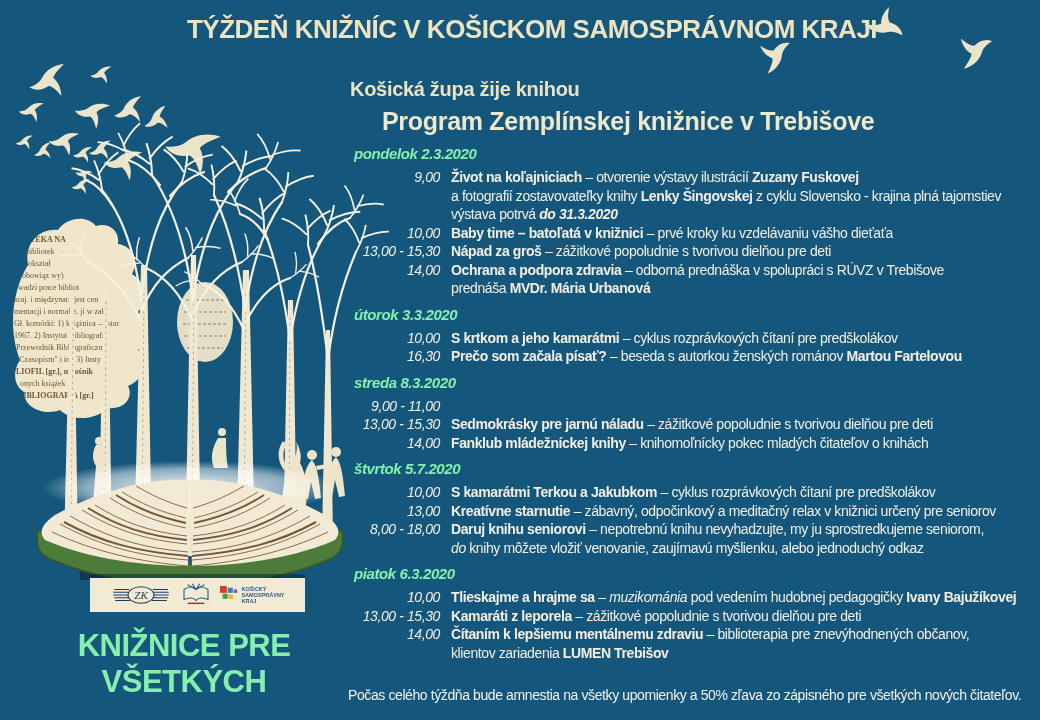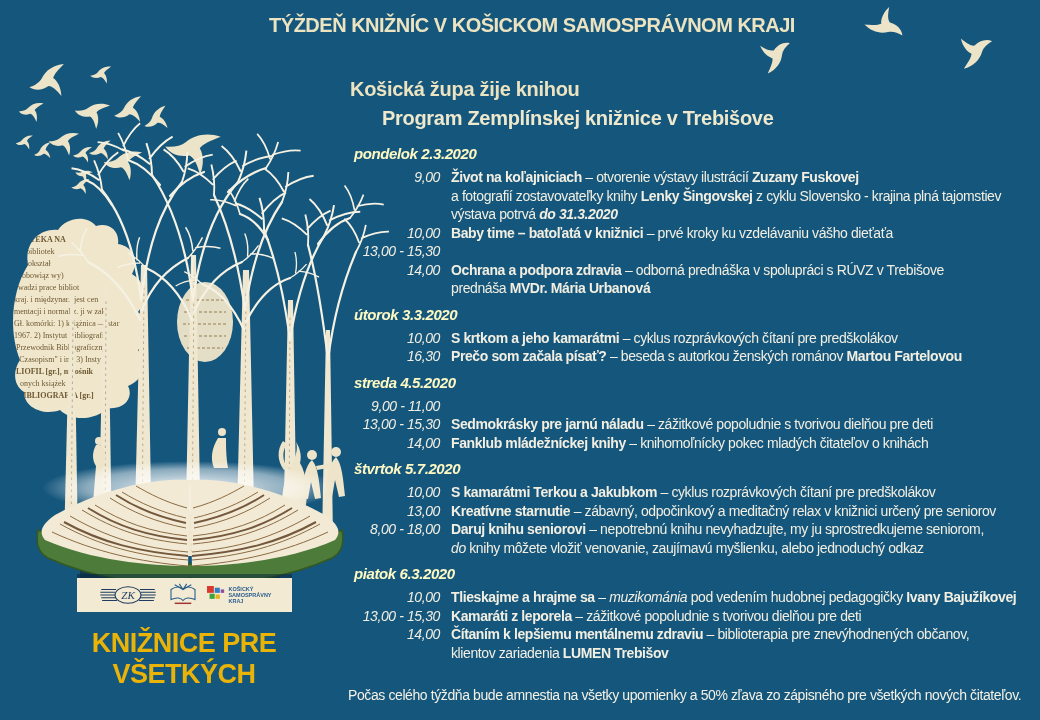--- a/index.html
+++ b/index.html
@@ -5,64 +5,64 @@
   html,body{margin:0;padding:0;background:#0c3550;}
   .poster{
     position:relative;width:1040px;height:720px;overflow:hidden;
     background:#15567c;
     font-family:"Liberation Sans",sans-serif;
     color:#f2eee0;
   }
   .artwork{position:absolute;left:0;top:0;width:1040px;height:720px;}
   .title{
     position:absolute;left:0;right:0;top:14px;margin:0;padding-left:24px;
-    text-align:center;font-size:20px;font-weight:bold;letter-spacing:-0.5px;
+    text-align:center;font-size:26px;font-weight:bold;letter-spacing:-0.5px;
     color:#ece3c1;
   }
   .subtitle{
     position:absolute;left:334px;top:62px;margin:16px;
     font-size:20px;font-weight:bold;color:#ece3c1;letter-spacing:-0.3px;
   }
   .program-title{
     position:absolute;left:382px;top:107px;margin:0;
-    font-size:20px;font-weight:bold;color:#eee8cd;letter-spacing:-0.3px;
+    font-size:25px;font-weight:bold;color:#eee8cd;letter-spacing:-0.3px;
   }
   .schedule{
     position:absolute;left:352px;top:142px;width:688px;
     font-size:14px;line-height:18.5px;letter-spacing:-0.4px;color:#f2efe2;
   }
   .day{margin:0;}
   .day-h{
     font-size:15px;font-weight:bold;font-style:italic;line-height:19px;
-    margin:7px 0 5px 2px;color:#fef9c3;
+    margin:7px 0 5px 2px;color:#86efac;
   }
   .day:first-child .day-h{margin-top:2px;}
   .ev{display:flex;}
   .time{
     width:88px;flex:0 0 88px;text-align:right;padding-right:11px;
     font-style:italic;white-space:nowrap;
   }
   .ev-body{flex:1;}
   .ln{white-space:nowrap;}
   .b{font-weight:bold;}
   .i{font-style:italic;text-align:center;}
   .footer-note{
     position:absolute;left:348px;top:687px;width:692px;text-align:left;
     font-size:14px;letter-spacing:-0.4px;color:#f4f1e5;
   }
   .logo-strip{
-    position:absolute;left:77px;top:578px;width:215px;height:34px;
+    position:absolute;left:90px;top:578px;width:215px;height:34px;
     background:#f2ead2;display:flex;align-items:center;justify-content:center;
     gap:10px;padding:0 2px;box-sizing:border-box;box-shadow:0 -4px 0 rgba(10,40,60,.55);
   }
   .ksk{display:flex;align-items:center;gap:3px;}
   .ksk-text{font-size:5.5px;line-height:6px;font-weight:bold;color:#2b5d8f;letter-spacing:0;}
   .slogan-wrap{position:absolute;left:28px;top:628px;width:312px;text-align:center;}
   .slogan{
-    font-size:27px;font-weight:bold;color:#eab308;letter-spacing:-0.5px;margin:0;
+    font-size:31px;font-weight:bold;color:#86efac;letter-spacing:-0.5px;margin:0;
   }
   .date-range{
     font-size:33px;color:#e9e4cd;letter-spacing:0.5px;margin-top:1px;
   }
   .fragment-text{font-family:"Liberation Serif",serif;}
 </style>
 </head>
 <body>
 
 <div class="poster">
@@ -275,20 +275,23 @@
           </div>
         </div>
         <div class="ev">
           <div class="time">10,00</div>
           <div class="ev-body">
             <div class="ln"><span class="b">Baby time – batoľatá v knižnici</span><span> – prvé kroky ku vzdelávaniu vášho dieťaťa</span></div>
           </div>
         </div>
         <div class="ev">
           <div class="time">13,00 - 15,30</div>
+          <div class="ev-body">
+            <div class="ln"><span class="b">Nápad za groš</span><span> – zážitkové popoludnie s tvorivou dielňou pre deti</span></div>
+          </div>
         </div>
         <div class="ev">
           <div class="time">14,00</div>
           <div class="ev-body">
             <div class="ln"><span class="b">Ochrana a podpora zdravia</span><span> – odborná prednáška v spolupráci s RÚVZ v Trebišove</span></div>
             <div class="ln"><span>prednáša </span><span class="b">MVDr. Mária Urbanová</span></div>
           </div>
         </div>
       </div>
       <div class="day">
@@ -300,21 +303,21 @@
           </div>
         </div>
         <div class="ev">
           <div class="time">16,30</div>
           <div class="ev-body">
             <div class="ln"><span class="b">Prečo som začala písať?</span><span> – beseda s autorkou  ženských románov </span><span class="b">Martou Fartelovou</span></div>
           </div>
         </div>
       </div>
       <div class="day">
-        <div class="day-h">streda 4.5.2020</div>
+        <div class="day-h">streda 8.3.2020</div>
         <div class="ev">
           <div class="time">9,00 - 11,00</div>
         </div>
         <div class="ev">
           <div class="time">13,00 - 15,30</div>
           <div class="ev-body">
             <div class="ln"><span class="b">Sedmokrásky pre jarnú náladu</span><span> – zážitkové popoludnie s tvorivou dielňou pre deti</span></div>
           </div>
         </div>
         <div class="ev">

